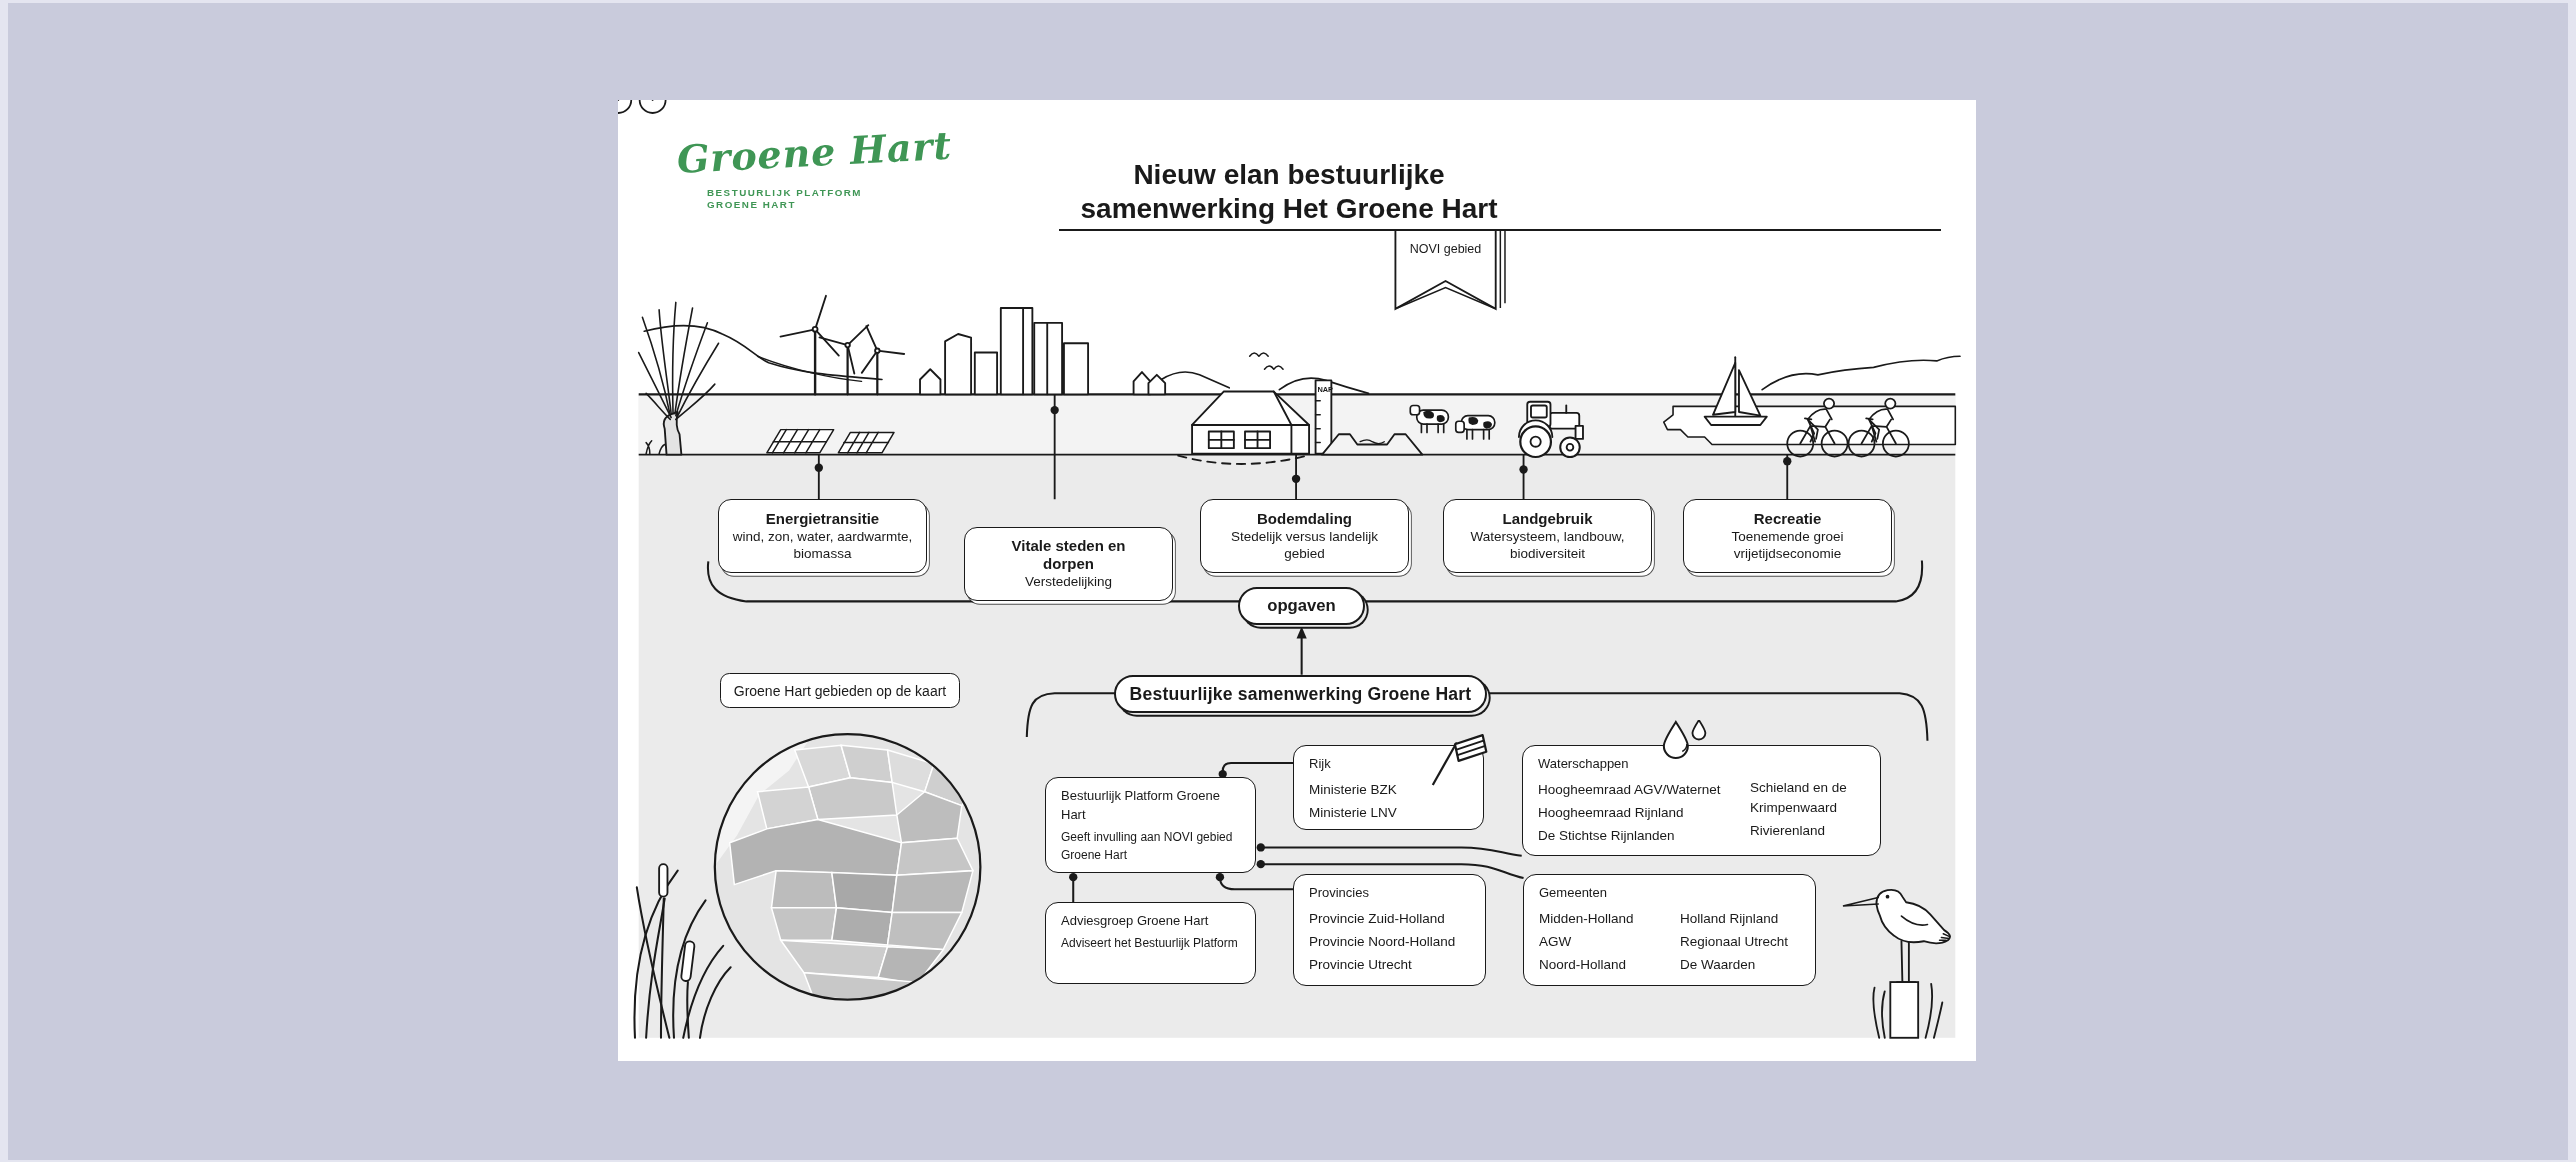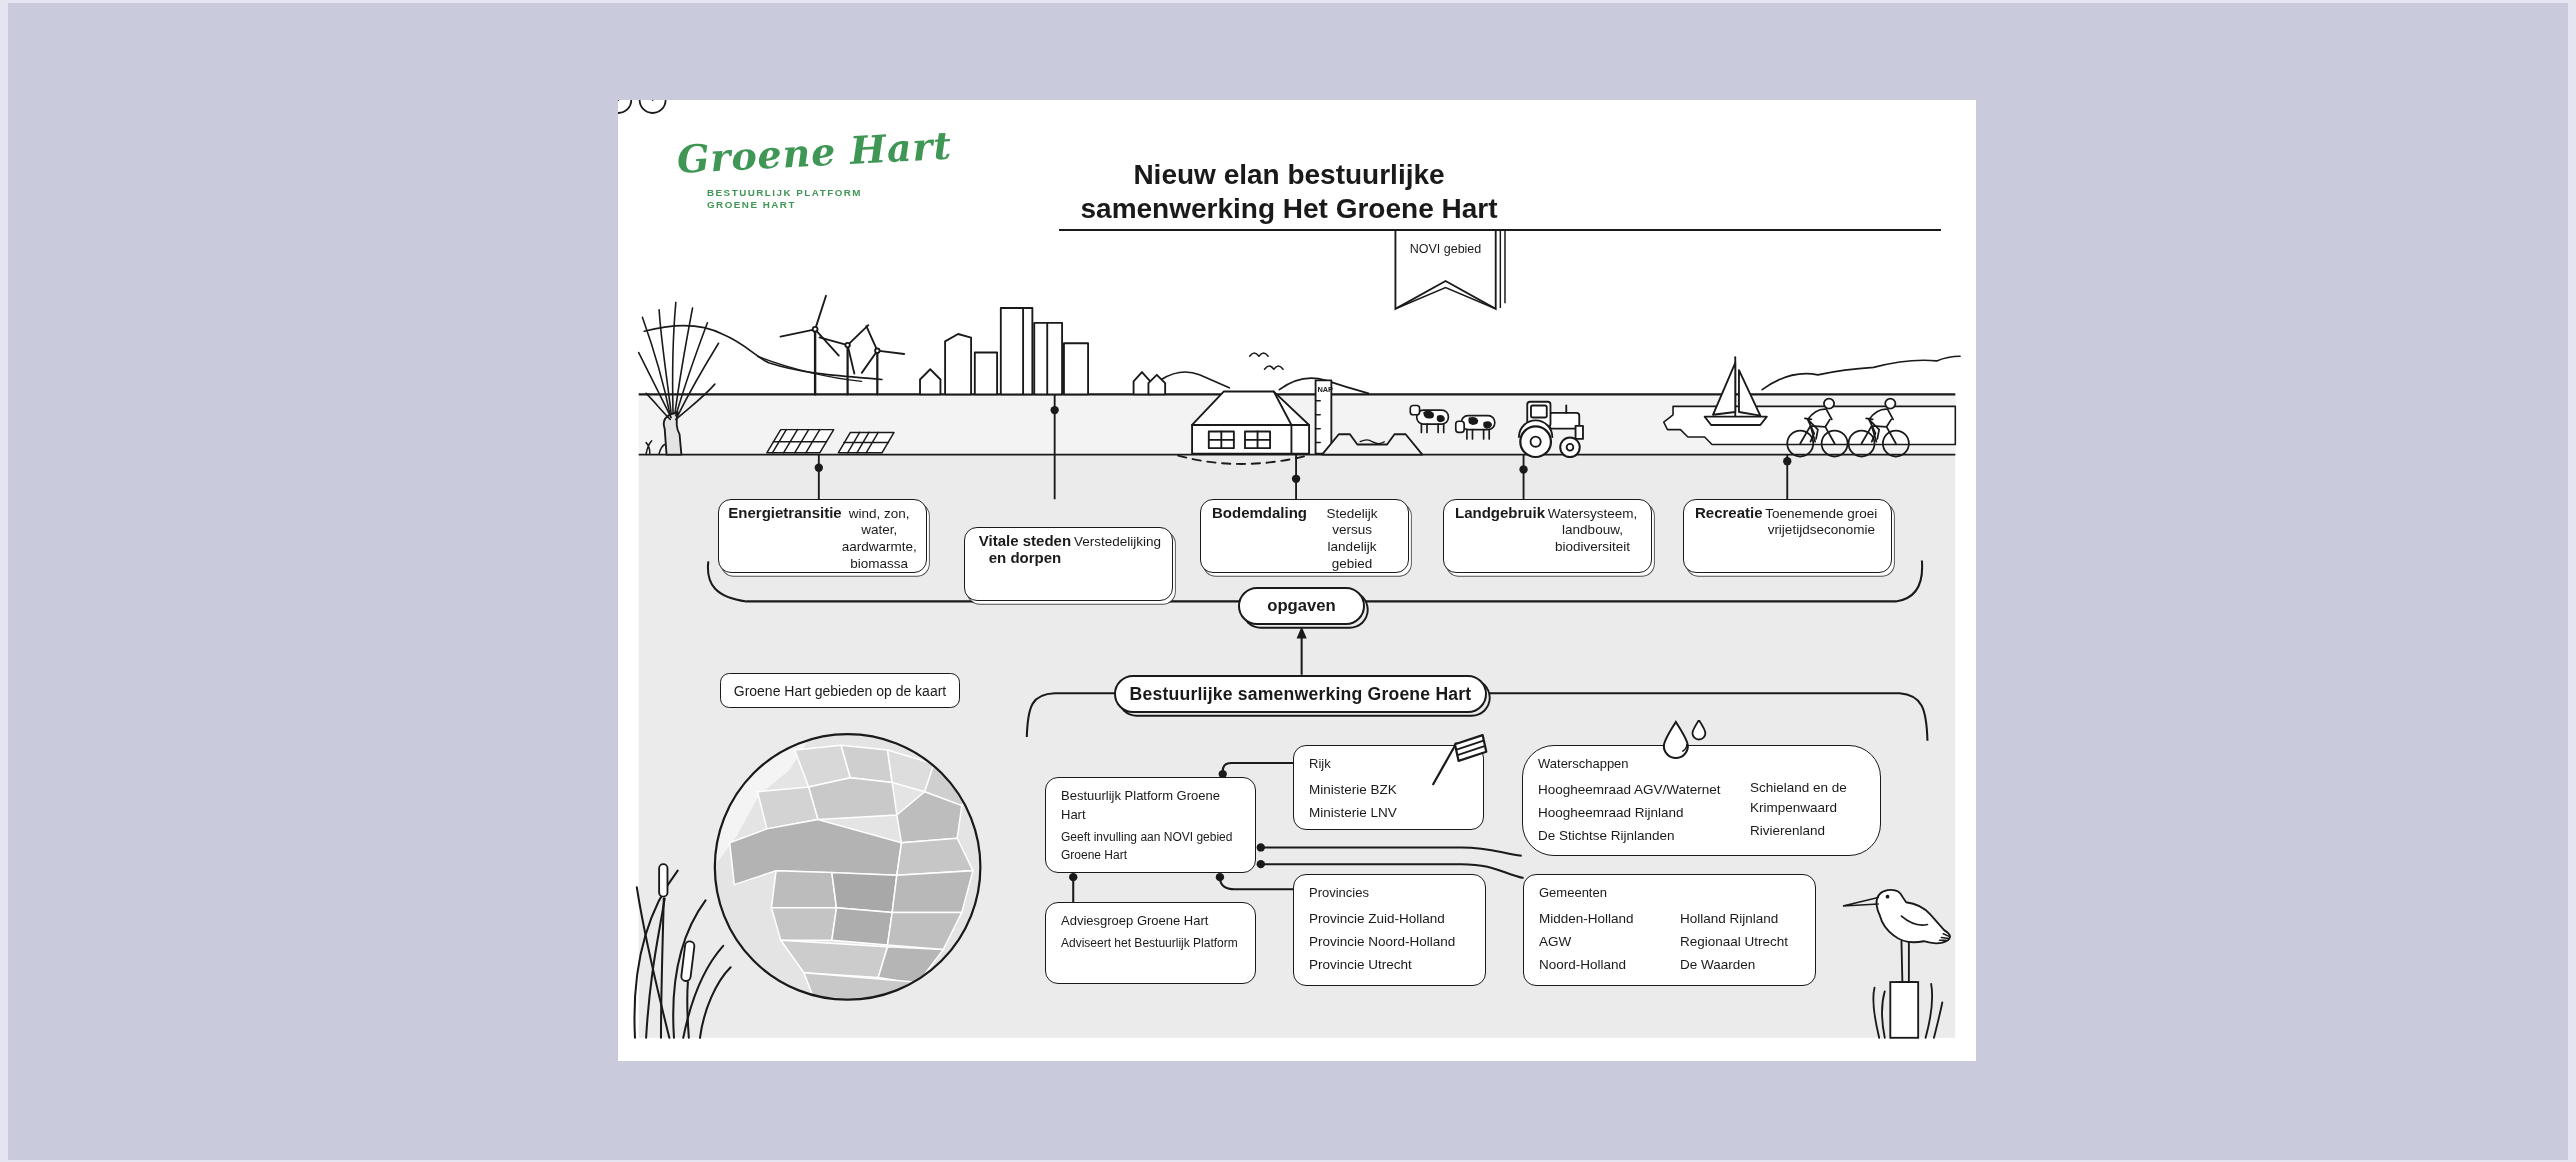--- a/index.html
+++ b/index.html
@@ -20,21 +20,21 @@
   .logo-sub{left:89px;top:87px;font-size:9.8px;font-weight:bold;letter-spacing:1.5px;
     color:#3f9655;line-height:12px;}
 
   .main-title{left:362px;top:58px;width:618px;text-align:center;
     font-size:28px;line-height:34px;font-weight:bold;}
   .title-rule{left:441px;top:129px;width:882px;height:1.9px;background:#1a1a1a;}
   .novi-label{left:779px;top:142px;width:97px;text-align:center;font-size:12.5px;font-weight:normal;}
 
   .box{position:absolute;background:#fff;border:1.9px solid #1a1a1a;border-radius:13px;box-sizing:border-box;}
   .shadowed{box-shadow:2.8px 3.7px 0 -0.9px #ffffff, 2.8px 3.7px 0 0 rgba(26,26,26,.75);}
-  .opg-box{display:flex;flex-direction:row;justify-content:center;
+  .opg-box{display:flex;flex-direction:column;align-items:center;justify-content:center;
     text-align:center;padding:3.7px 11px;}
   .opg-title{font-size:15px;font-weight:bold;line-height:17.6px;max-width:149px;}
   .opg-sub{font-size:13.5px;line-height:16.7px;margin-top:1.9px;}
 
   .pill{border-radius:20.4px;display:flex;align-items:center;justify-content:center;
     border-width:2.3px;box-shadow:3.7px 3.7px 0 -1.9px #ebebeb,3.7px 3.7px 0 0 #1a1a1a;}
   .opgaven-pill{font-size:16.7px;font-weight:bold;}
   .samen-pill{font-size:17.6px;font-weight:bold;letter-spacing:0.2px;}
 
   .map-label{border-radius:9.3px;display:flex;align-items:center;justify-content:center;font-size:14px;}
@@ -365,21 +365,21 @@
     <svg class="flag-icon" width="72" height="58" viewBox="0 0 78 62">
       <line x1="16" y1="58" x2="42" y2="12" stroke="#1a1a1a" stroke-width="2.4"></line>
       <path d="M40,14 L70,4 L74,22 L44,32 Z" fill="#ffffff" stroke="#1a1a1a" stroke-width="2.4" stroke-linejoin="round"></path>
       <path d="M41,20 L71,10 M42,26 L72,16" stroke="#1a1a1a" stroke-width="2.2"></path>
     </svg>
     <div class="org-title">Rijk</div>
     <div class="org-item">Ministerie BZK</div>
     <div class="org-item">Ministerie LNV</div>
   </div>
 
-  <div class="box overlay org-box" style="left:904px;top:645px;width:359px;height:111px;border-radius:32px;">
+  <div class="box overlay org-box" style="left:904px;top:645px;width:359px;height:111px;">
     <svg class="drops-icon" width="48" height="39" viewBox="0 0 52 42">
       <path d="M15,2 C15,2 2,22 2,28 a13,13 0 0 0 26,0 C28,22 15,2 15,2 Z" fill="#ffffff" stroke="#1a1a1a" stroke-width="2.2"></path>
       <path d="M22,34 a9,9 0 0 0 5,-8" fill="none" stroke="#1a1a1a" stroke-width="1.6"></path>
       <path d="M40,0 C40,0 33,11 33,14 a7,7 0 0 0 14,0 C47,11 40,0 40,0 Z" fill="#ffffff" stroke="#1a1a1a" stroke-width="2"></path>
     </svg>
     <div class="org-title">Waterschappen</div>
     <div class="org-cols">
       <div style="flex:0 0 212px;">
         <div class="org-item">Hoogheemraad AGV/Waternet</div>
         <div class="org-item">Hoogheemraad Rijnland</div>

